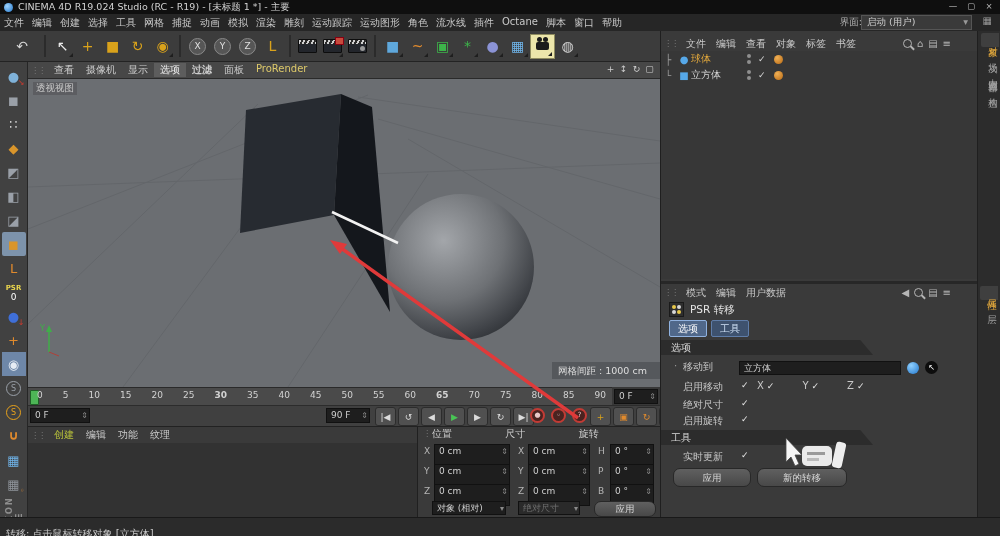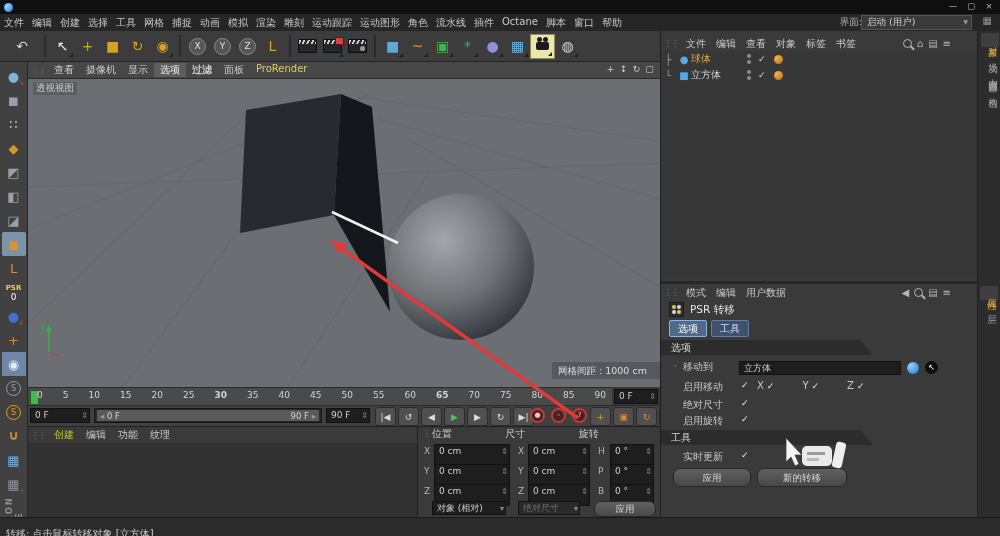--- a/index.html
+++ b/index.html
@@ -148,20 +148,21 @@
   .vtabs2{position:absolute;right:0;top:253px;width:23px}
   .overlay{left:0;top:0;width:1000px;height:536px;pointer-events:none;z-index:50}
 </style>
 </head>
 <body>
 
 <div id="app">
 
   <div class="abs titlebar">
     <span class="c4dlogo"></span>
+    <span class="wtitle">CINEMA 4D R19.024 Studio (RC - R19) - [未标题 1 *] - 主要</span>
     <span class="winctl">
         <span><b style="font-weight:normal">—</b></span>
         <span><b style="font-weight:normal">▢</b></span>
         <span><b style="font-weight:normal">×</b></span>
       </span>
   </div>
 
   <div class="abs menubar">
     <span style="display:flex">
         <span class="mi"><b style="font-weight:normal">文件</b></span>
@@ -412,26 +413,20 @@
         <span><b style="font-weight:normal">75</b></span>
         <span><b style="font-weight:normal">80</b></span>
         <span><b style="font-weight:normal">85</b></span>
         <span><b style="font-weight:normal">90</b></span>
       </div>
   </div>
   <div class="abs framefield field"><b style="font-weight:normal">0 F</b><i class="spin">⇕</i></div>
 
   <div class="abs tctrl">
     <div class="f0 field"><b style="font-weight:normal">0 F</b><i class="spin">⇕</i></div>
-    <div class="rslider">
-      <div class="rbar">
-        <span><i style="font-style:normal;color:#9a9a9a">◂</i> <b style="font-weight:normal">0 F</b></span>
-        <span><b style="font-weight:normal">90 F</b> <i style="font-style:normal;color:#9a9a9a">▸</i></span>
-      </div>
-    </div>
     <div class="f90 field"><b style="font-weight:normal">90 F</b><i class="spin">⇕</i></div>
     <div class="transport">
         <div class="tbtn">
           <span>|◀</span>
         </div>
         <div class="tbtn">
           <span>↺</span>
         </div>
         <div class="tbtn">
           <span>◀</span>

